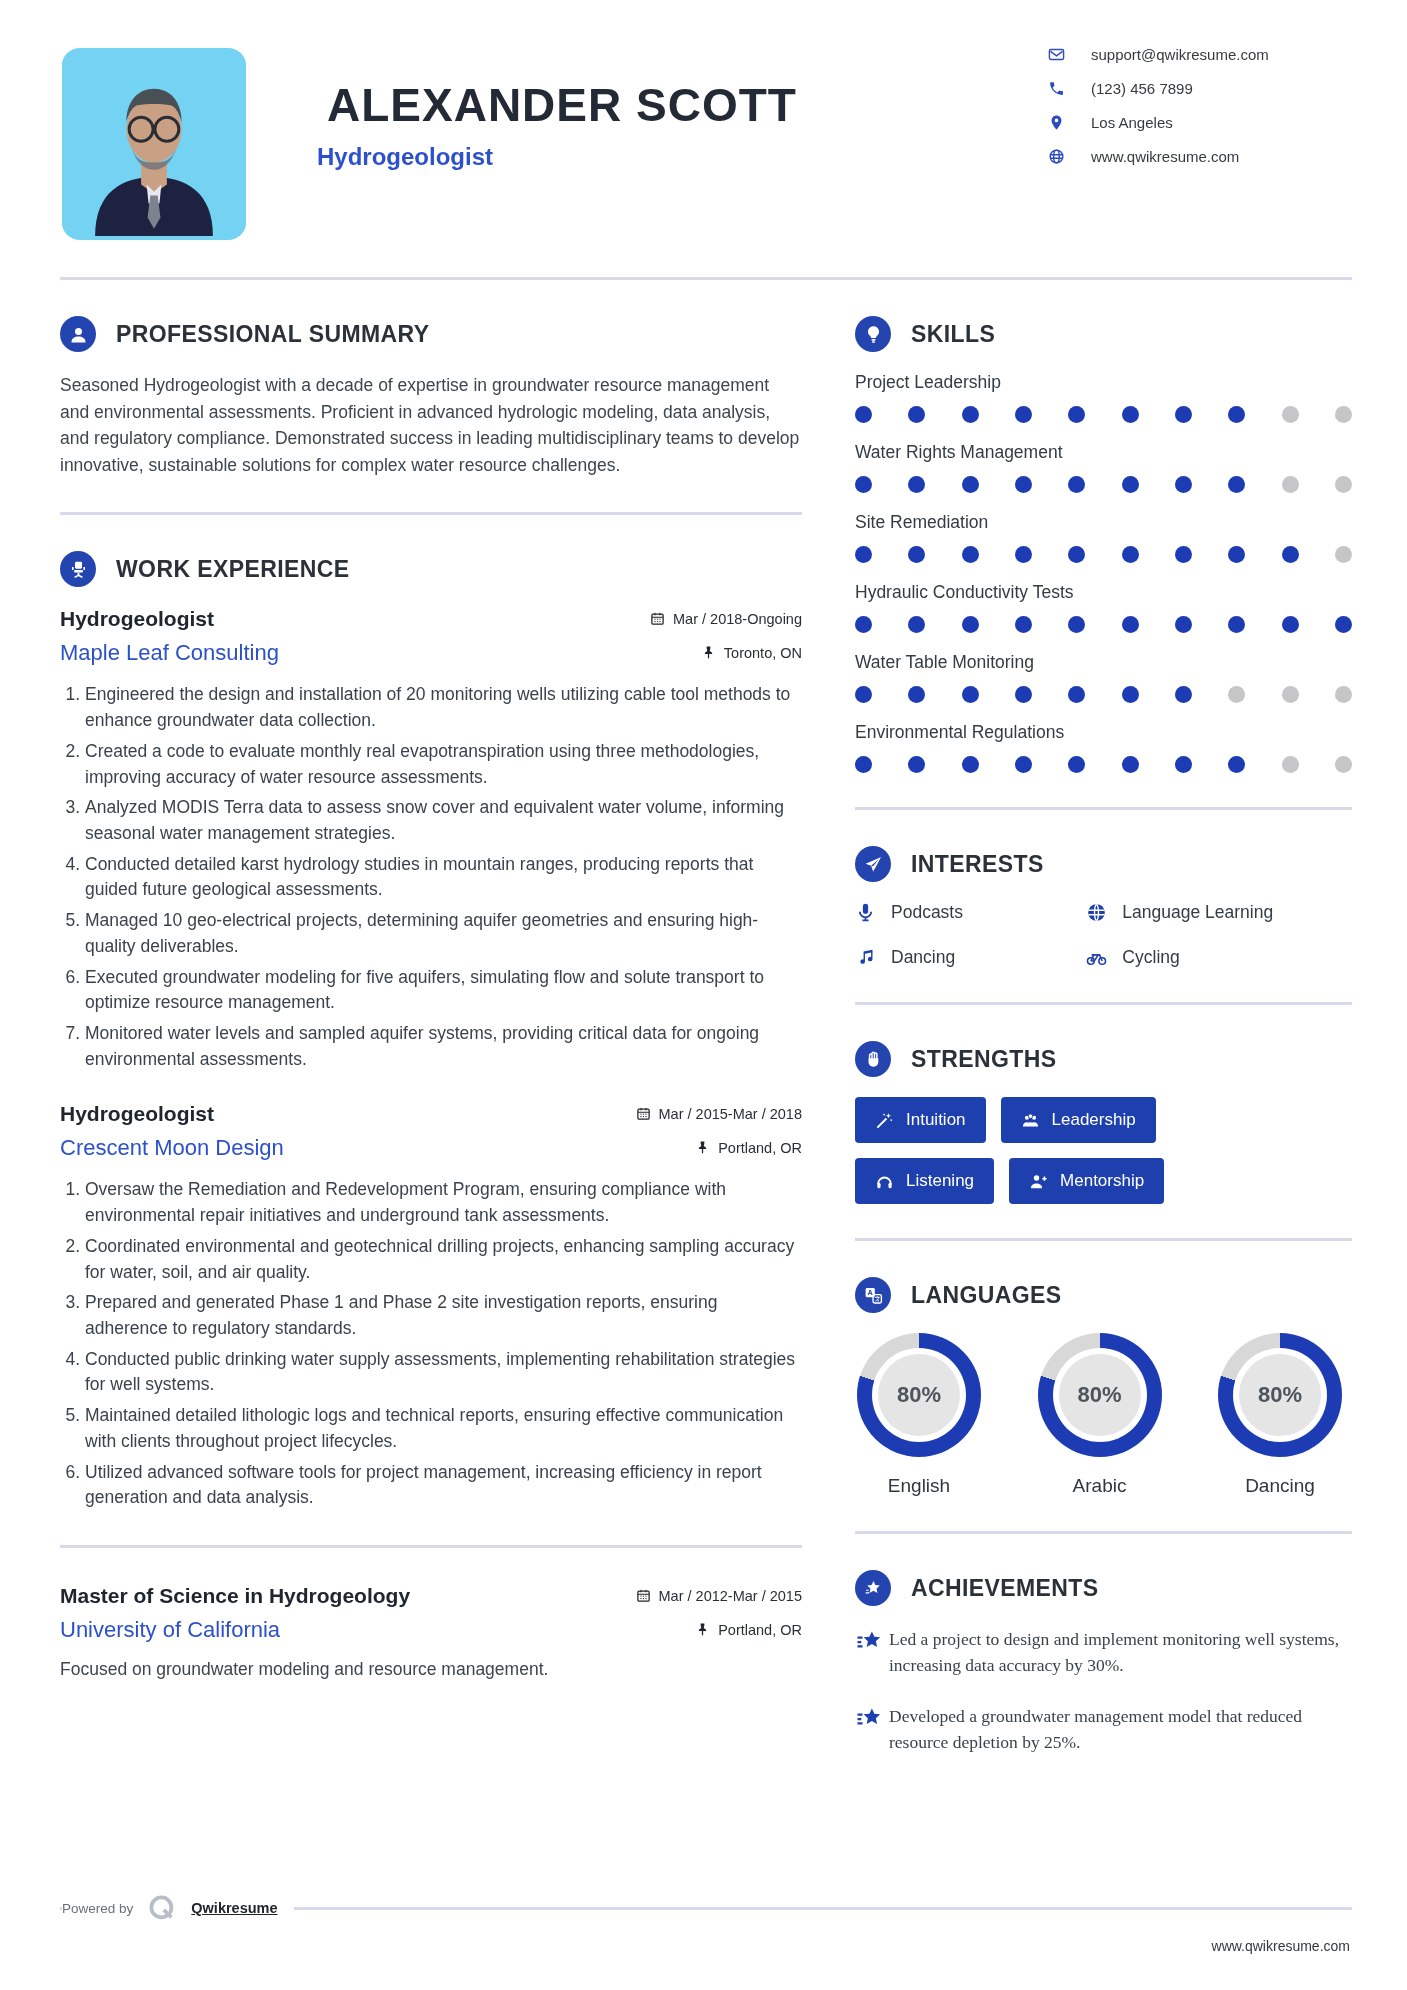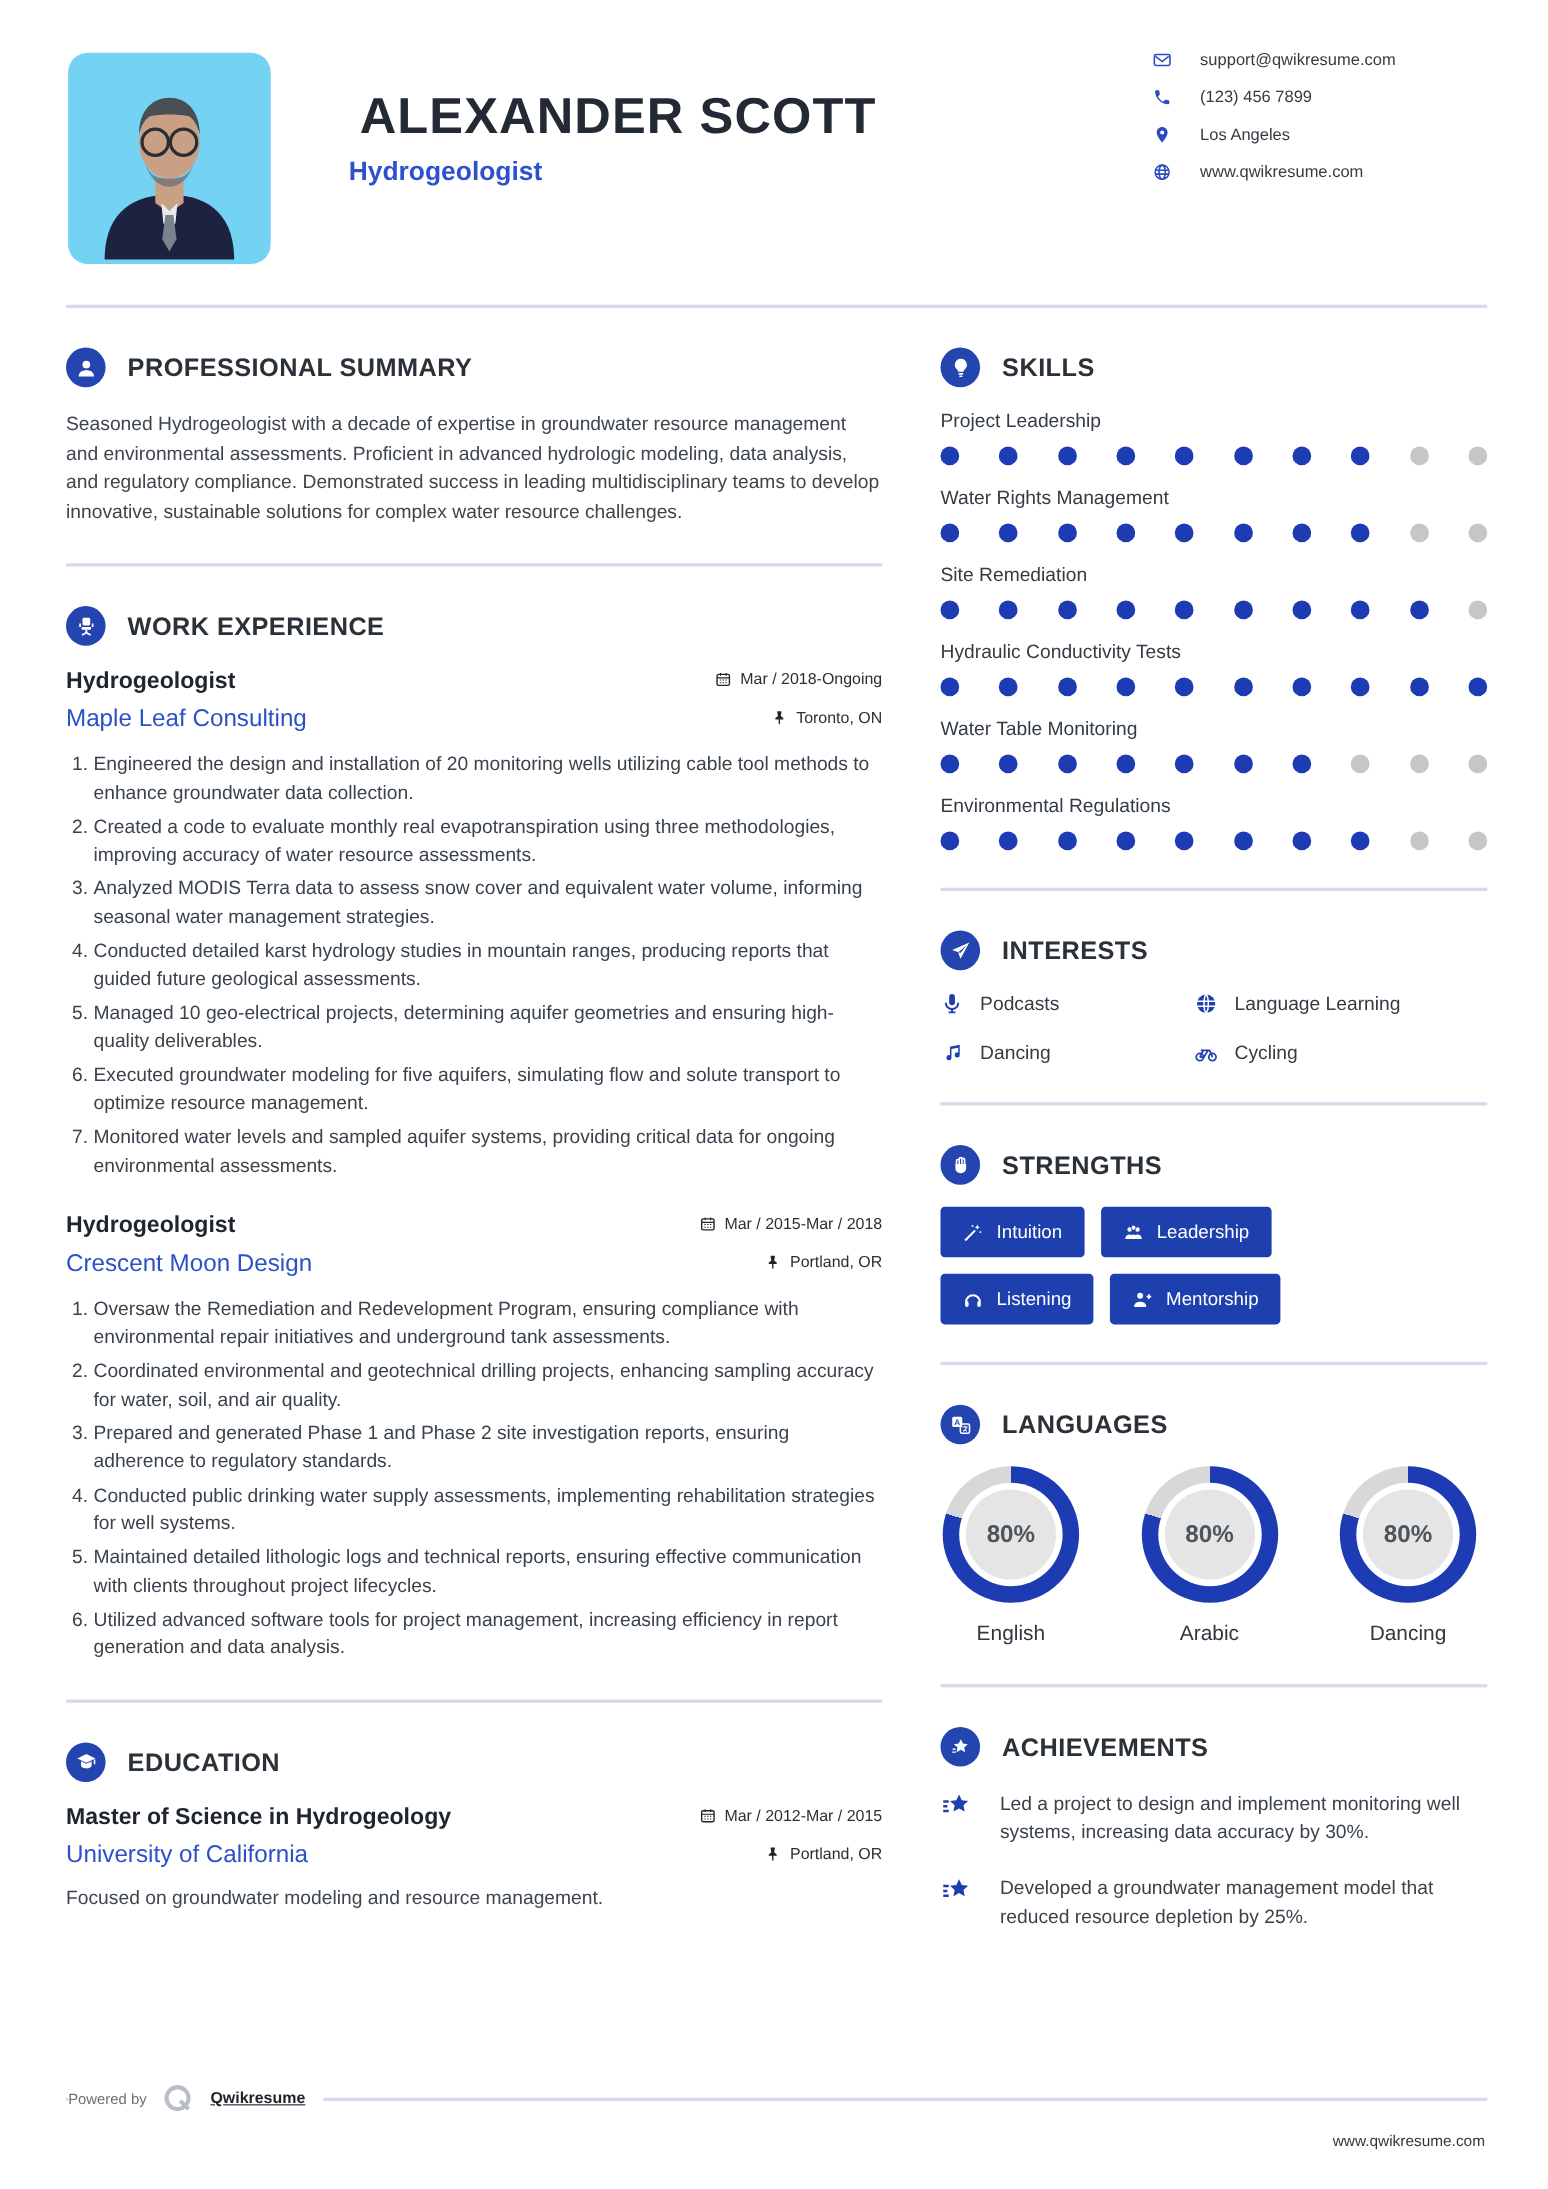--- a/index.html
+++ b/index.html
@@ -67,21 +67,21 @@
   
   .langs{display:flex;justify-content:space-between;padding-right:8px;}
   .lang{display:flex;flex-direction:column;align-items:center;width:128px;}
   .donut{width:124px;height:124px;border-radius:50%;display:flex;align-items:center;justify-content:center;}
   .donut-in{width:94px;height:94px;border-radius:50%;background:#fff;display:flex;align-items:center;justify-content:center;}
   .donut-core{width:82px;height:82px;border-radius:50%;background:#e5e5e5;display:flex;align-items:center;justify-content:center;
               font-size:22px;font-weight:bold;color:#4d545c;}
   .lang-label{margin-top:18px;font-size:19px;color:#2f3740;}
 
   
-  .ach{display:flex;gap:24px;margin-bottom:24px;}
+  .ach{display:flex;gap:4px;margin-bottom:24px;font-family:Liberation Serif, serif;}
   .ach svg{width:30px;height:30px;color:#1e3fae;flex:0 0 auto;margin-top:1px;}
   .ach p{font-size:17.5px;line-height:1.5;color:#3a434d;}
 
   
   .ftr-div{position:absolute;left:60px;top:1907px;width:1292px;height:3px;background:var(--div);}
   .powered{position:absolute;left:62px;top:1889px;display:flex;align-items:center;gap:14px;background:#fff;padding:4px 16px 4px 0;}
   .powered .pb{font-size:13.5px;color:#6a7078;}
   .powered svg{width:30px;height:30px;}
   .powered .brand{font-size:14.5px;color:#20252c;text-decoration:underline;font-weight:bold;}
   .site{position:absolute;right:57px;top:1938px;font-size:14px;color:#33383f;}
@@ -226,30 +226,20 @@
         <li>Coordinated environmental and geotechnical drilling projects, enhancing sampling accuracy for water, soil, and air quality.</li>
         <li>Prepared and generated Phase 1 and Phase 2 site investigation reports, ensuring adherence to regulatory standards.</li>
         <li>Conducted public drinking water supply assessments, implementing rehabilitation strategies for well systems.</li>
         <li>Maintained detailed lithologic logs and technical reports, ensuring effective communication with clients throughout project lifecycles.</li>
         <li>Utilized advanced software tools for project management, increasing efficiency in report generation and data analysis.</li>
       </ol>
     </div>
 
     <hr class="divider">
 
-    <div class="sec-head">
-      <span class="sec-ic">
-        <svg viewBox="0 0 24 24">
-            <path d="M12 3L2.5 7.5 12 12l9.5-4.5z" fill="#fff"></path>
-            <path d="M6.5 10.5v4.2c0 1.8 2.5 3.3 5.5 3.3s5.5-1.5 5.5-3.3v-4.2l-5.5 2.6z" fill="#fff"></path>
-            <path d="M20.5 8.5v5" stroke="#fff" stroke-width="1.6"></path>
-          </svg>
-      </span>
-      <span class="sec-title">EDUCATION</span>
-    </div>
     <div class="job">
       <div class="jrow">
         <span class="jtitle">Master of Science in Hydrogeology</span>
         <span class="jmeta">
           <svg viewBox="0 0 24 24">
               <rect x="3" y="5" width="18" height="16" rx="2" fill="none" stroke="currentColor" stroke-width="2"></rect>
               <path d="M3 10h18M8 3v4M16 3v4M7 13h2M11 13h2M15 13h2M7 17h2M11 17h2M15 17h2" stroke="currentColor" stroke-width="1.6"></path>
             </svg>
           <span>Mar / 2012-Mar / 2015</span>
         </span>

